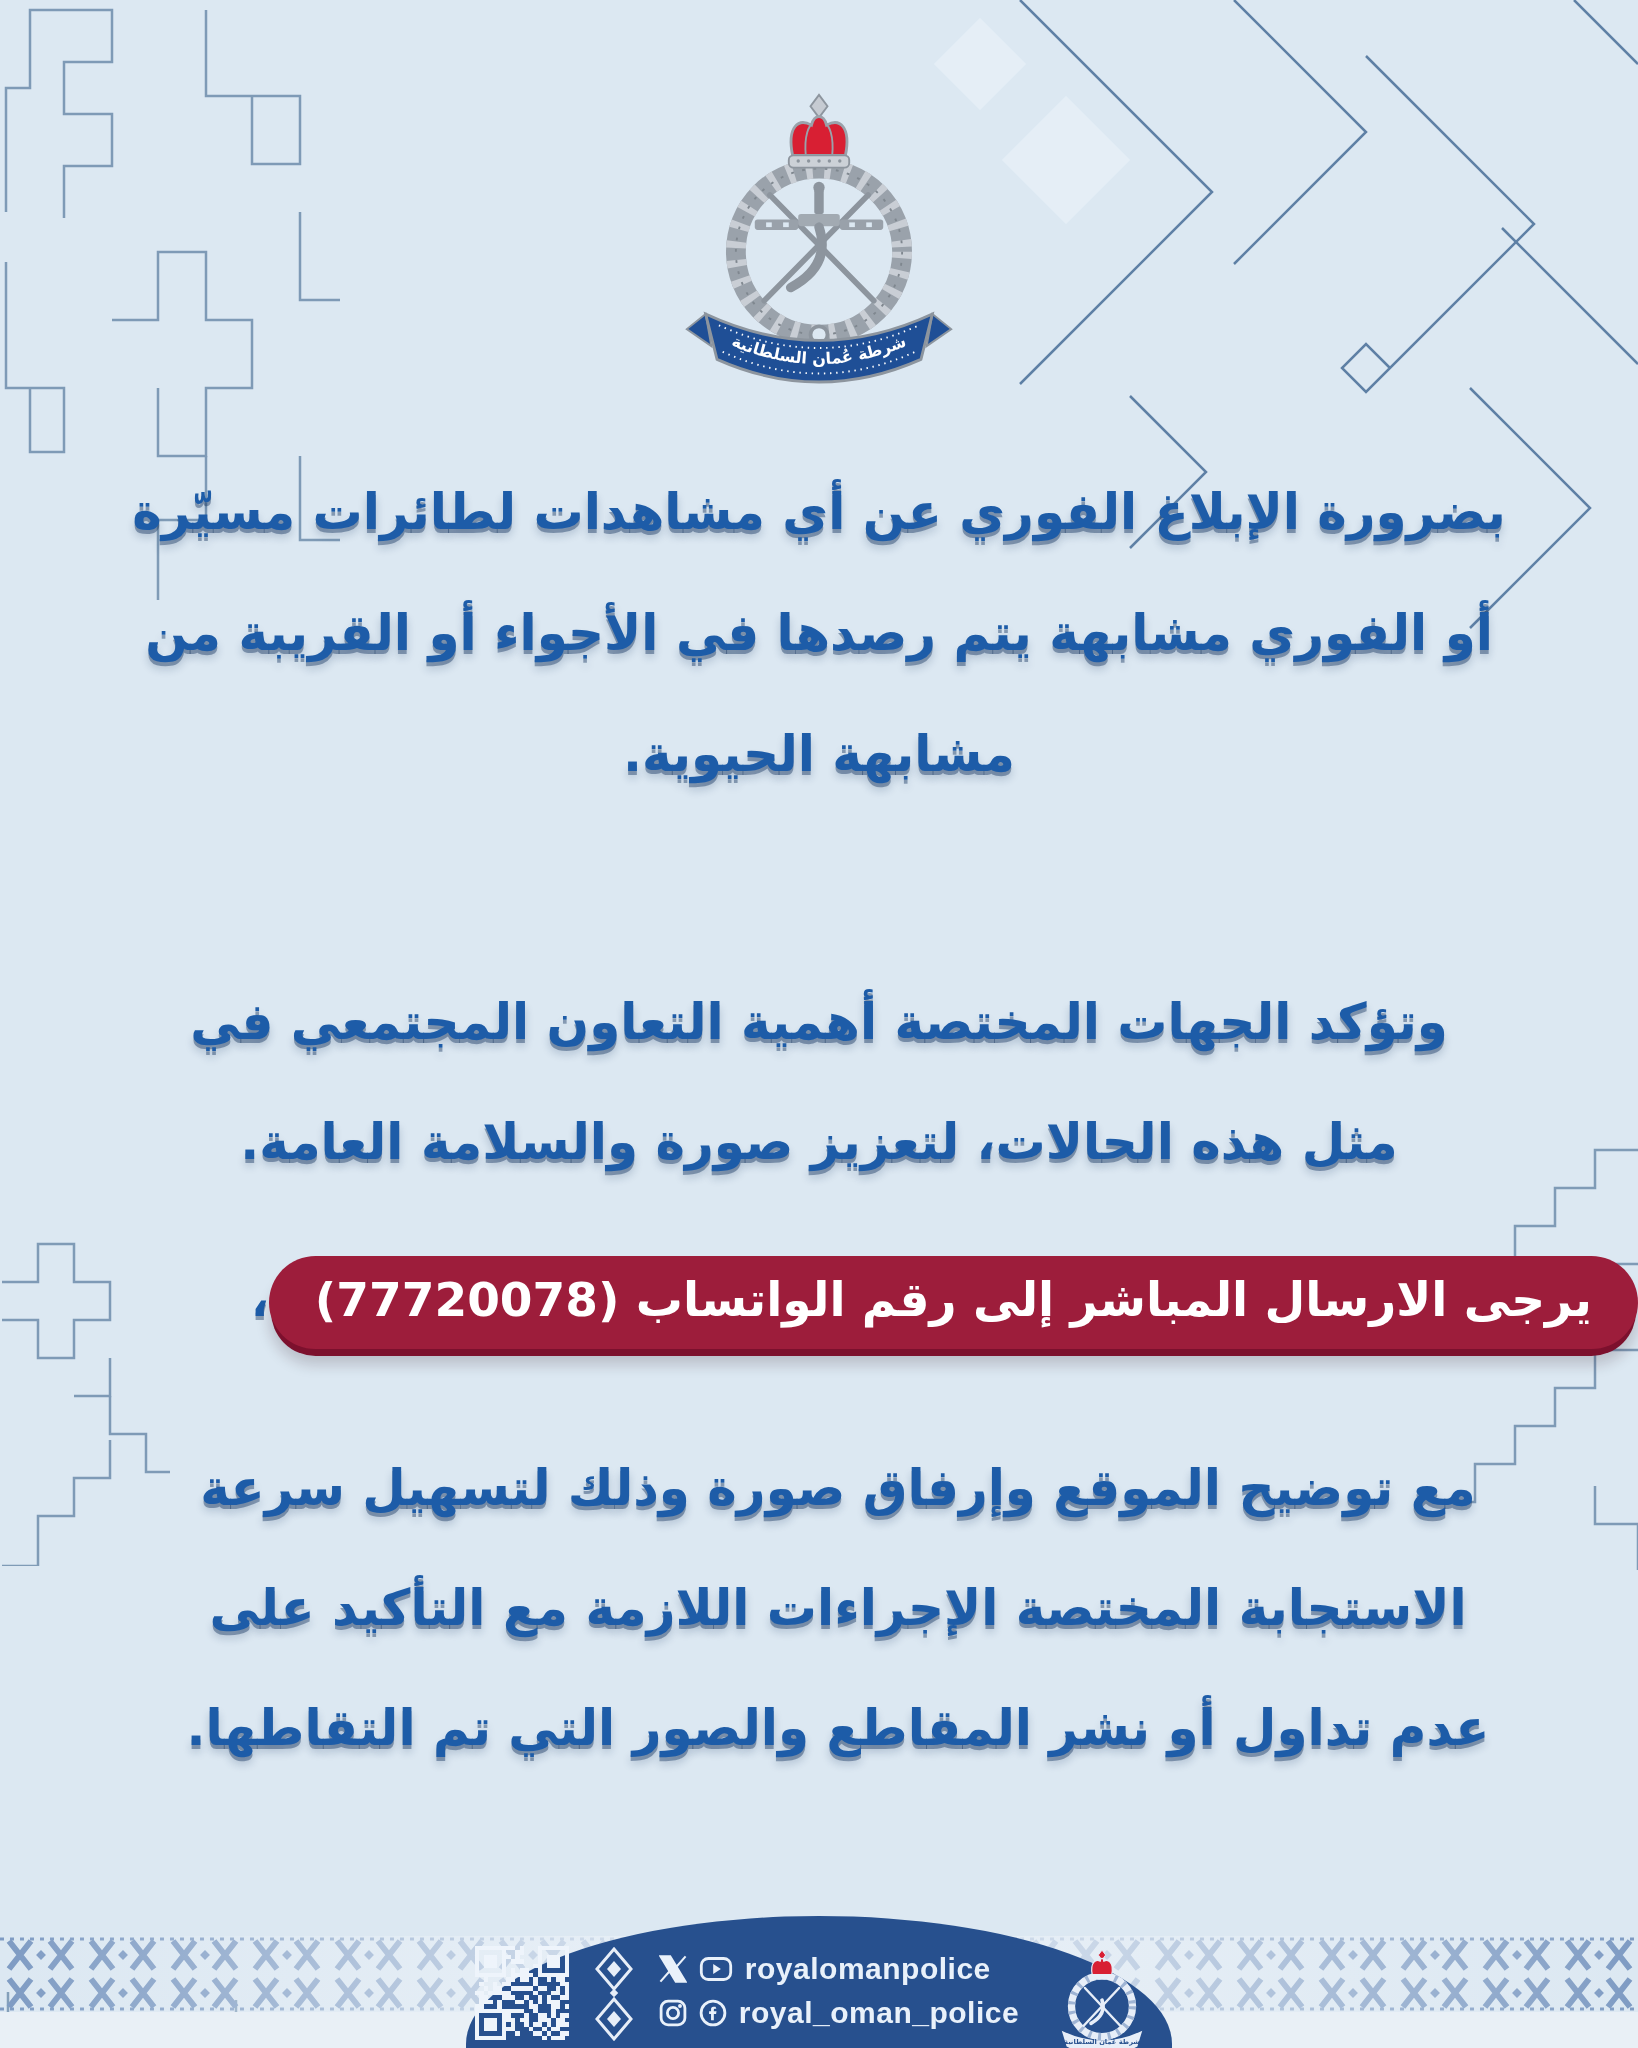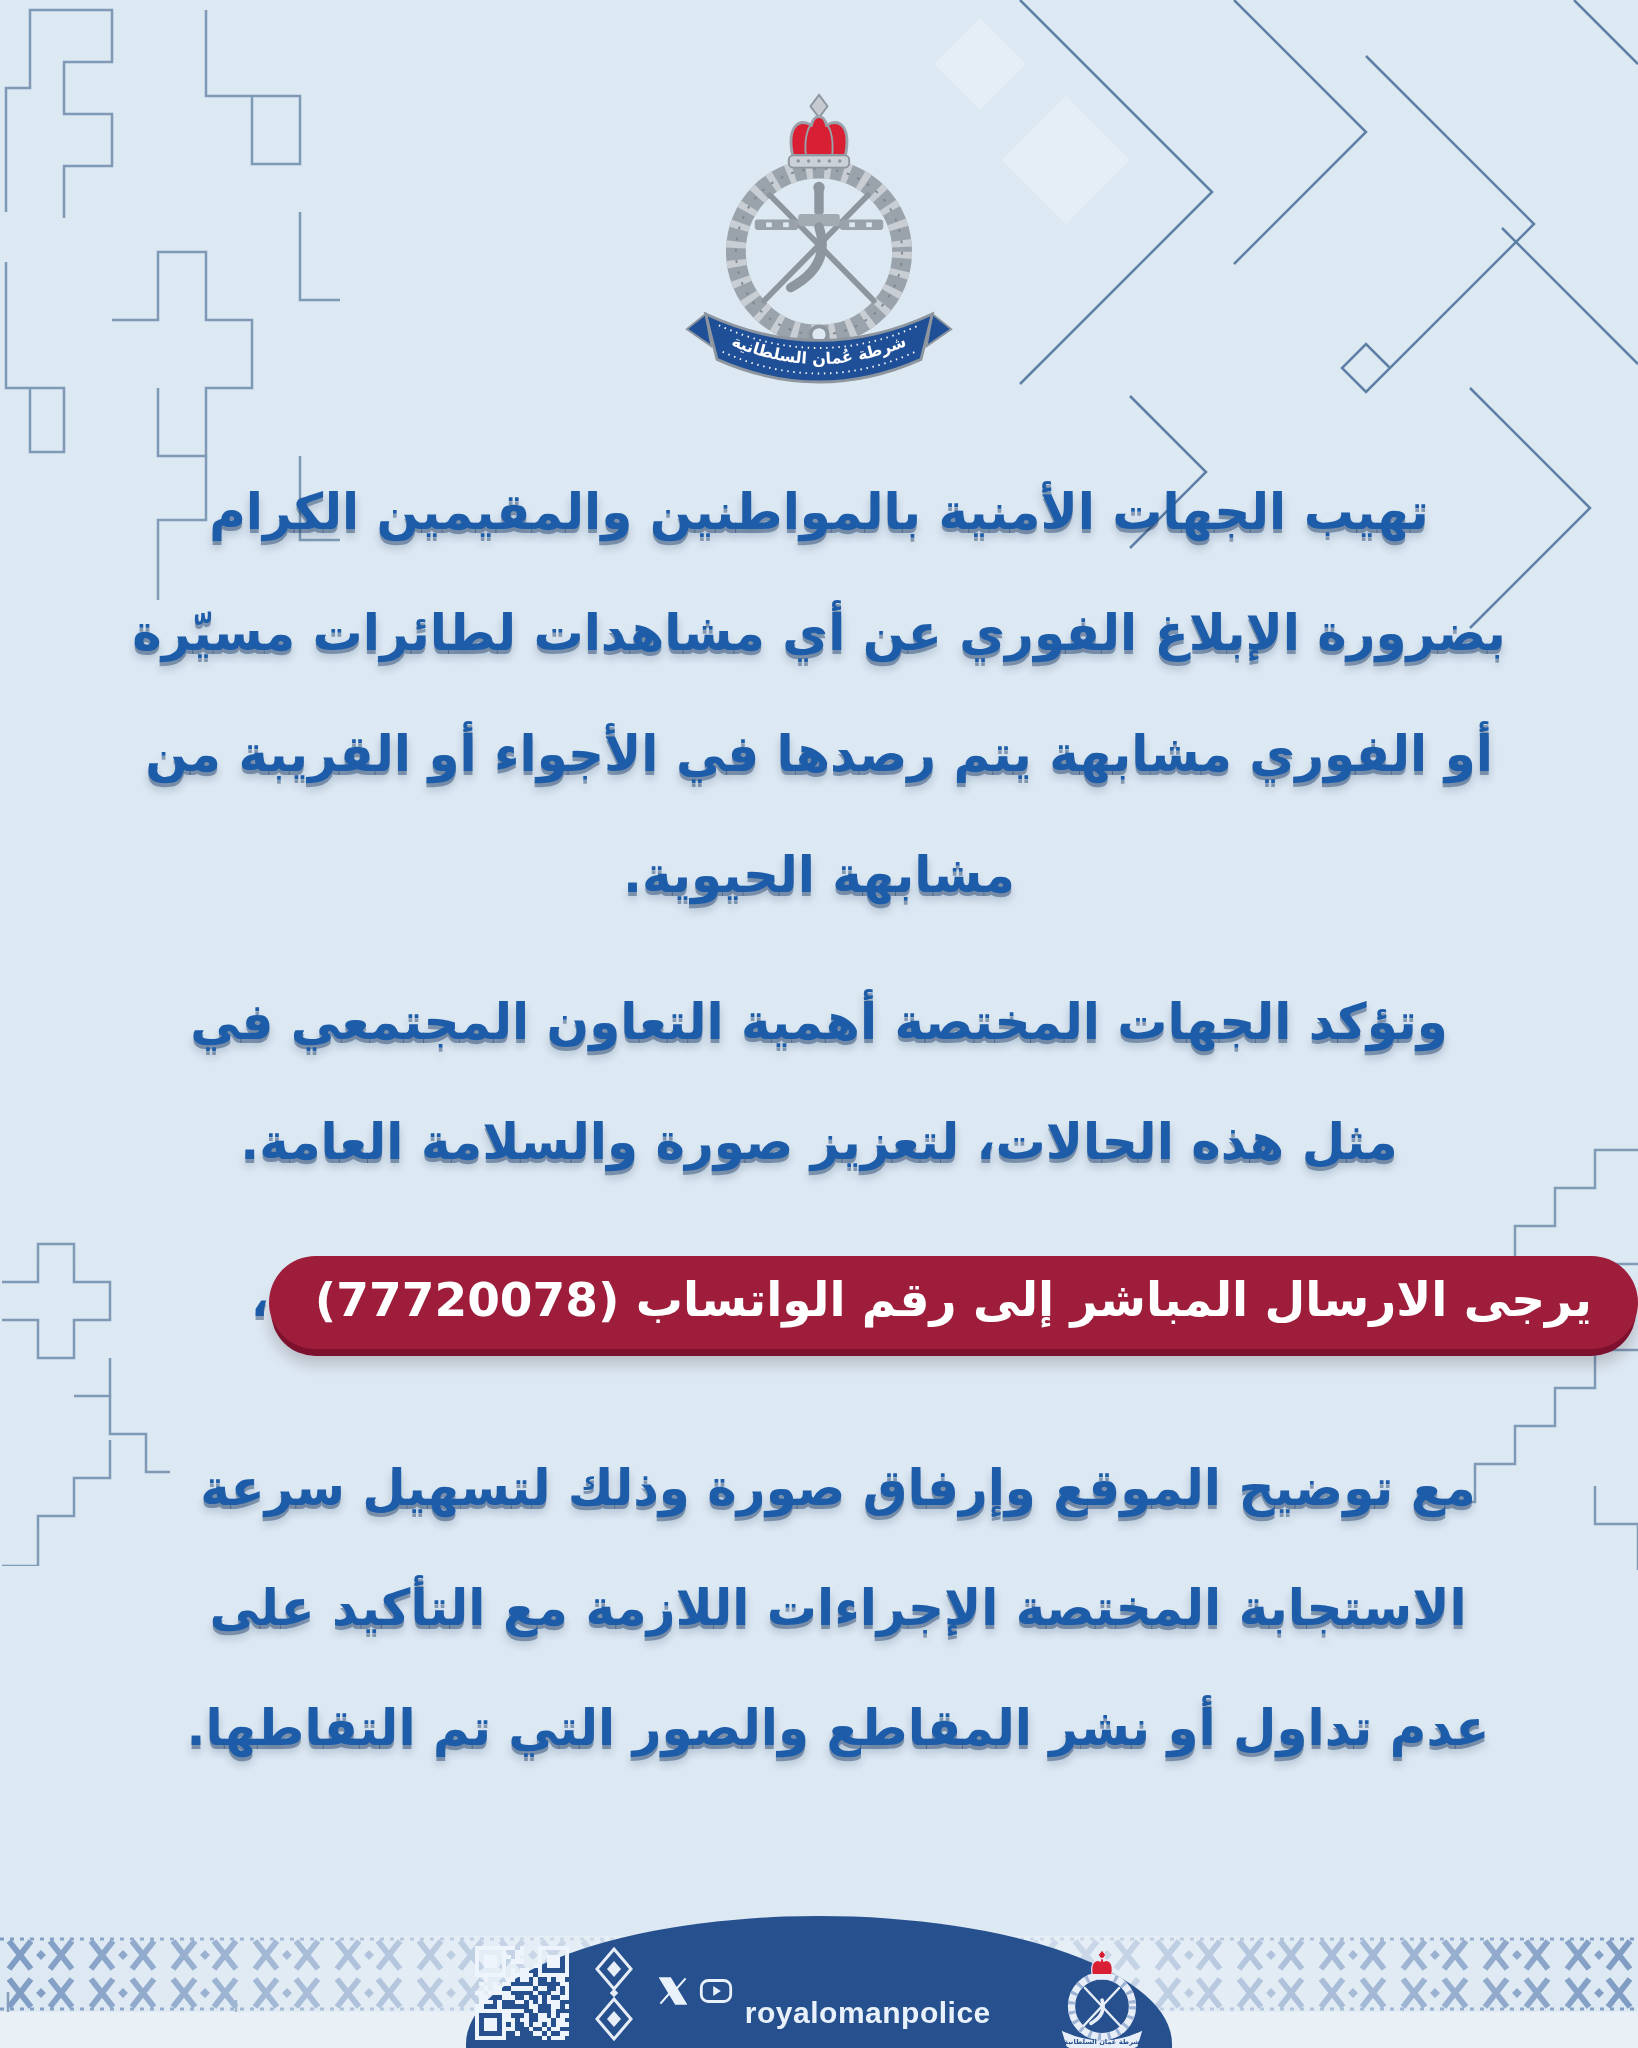--- a/index.html
+++ b/index.html
@@ -28,21 +28,21 @@
         text-shadow:0 4px 0 rgba(18,50,94,.42);}
   .band{position:absolute;left:0;top:1936px;z-index:1;}
   .bottom-strip{position:absolute;left:0;right:0;top:2012px;height:36px;background:#e9f0f6;z-index:1;}
   .dome{position:absolute;left:466px;top:1916px;width:706px;height:132px;background:#27508e;
         border-radius:353px 353px 0 0 / 128px 128px 0 0;z-index:3;
         display:flex;align-items:flex-start;justify-content:center;gap:22px;
         padding-top:30px;box-sizing:border-box;}
   .social{display:flex;flex-direction:column;gap:10px;margin-top:6px;}
   .srow{display:flex;align-items:center;gap:12px;color:#e9f1fa;
         font-family:"Liberation Sans",sans-serif;font-size:30px;font-weight:bold;}
-  .handle{letter-spacing:.5px;margin-top:44px;}
+  .handle{letter-spacing:.5px;}
   .mini-emblem{margin-top:-2px;}
 </style>
 </head>
 <body>
 
 <div class="page">
 
   <svg class="deco deco-tl" width="340" height="600" viewBox="0 0 340 600">
     <g fill="none" stroke="#6e8dac" stroke-width="2.5" opacity=".85">
       <path d="M6 212 V88 H30 V10 H112 V62 H64 V114 H112 V166 H64 V218"></path>
@@ -142,21 +142,20 @@
       <path d="M60 252 Q180 308 300 252 L288 300 Q180 348 72 300 Z" fill="#1f4f96" stroke="#8d959e" stroke-width="3"></path>
       <path d="M74 264 Q180 312 286 264" stroke="#ffffff" stroke-width="2" fill="none" stroke-dasharray="1.5 5"></path>
       <path d="M78 292 Q180 338 282 292" stroke="#ffffff" stroke-width="2" fill="none" stroke-dasharray="1.5 5"></path>
       <text font-size="17" font-weight="bold" fill="#ffffff" font-family="DejaVu Sans, sans-serif">
         <textPath href="#ribArc" startOffset="50%" text-anchor="middle">شرطة عُمان السلطانية</textPath>
       </text>
     </g>
   </svg>
 
   <div class="para p1">
-    <div class="line">تهيب الجهات الأمنية بالمواطنين والمقيمين الكرام</div>
     <div class="line">بضرورة الإبلاغ الفوري عن أي مشاهدات لطائرات مسيّرة</div>
     <div class="line">أو الفوري مشابهة يتم رصدها في الأجواء أو القريبة من</div>
     <div class="line">مشابهة الحيوية.</div>
   </div>
 
   <div class="para p2">
     <div class="line">وتؤكد الجهات المختصة أهمية التعاون المجتمعي في</div>
     <div class="line">مثل هذه الحالات، لتعزيز صورة والسلامة العامة.</div>
   </div>
 

